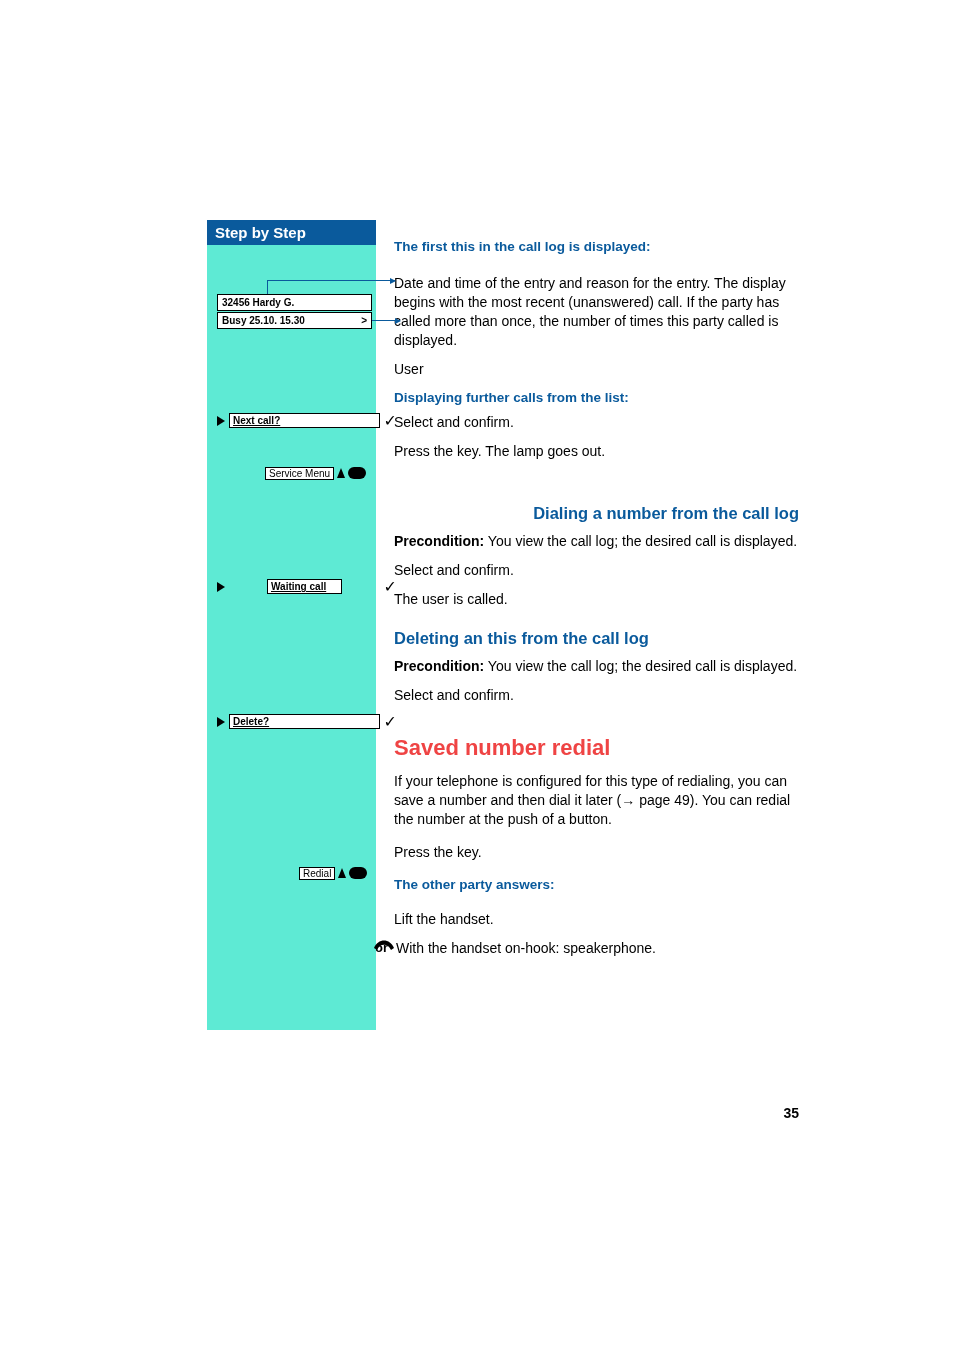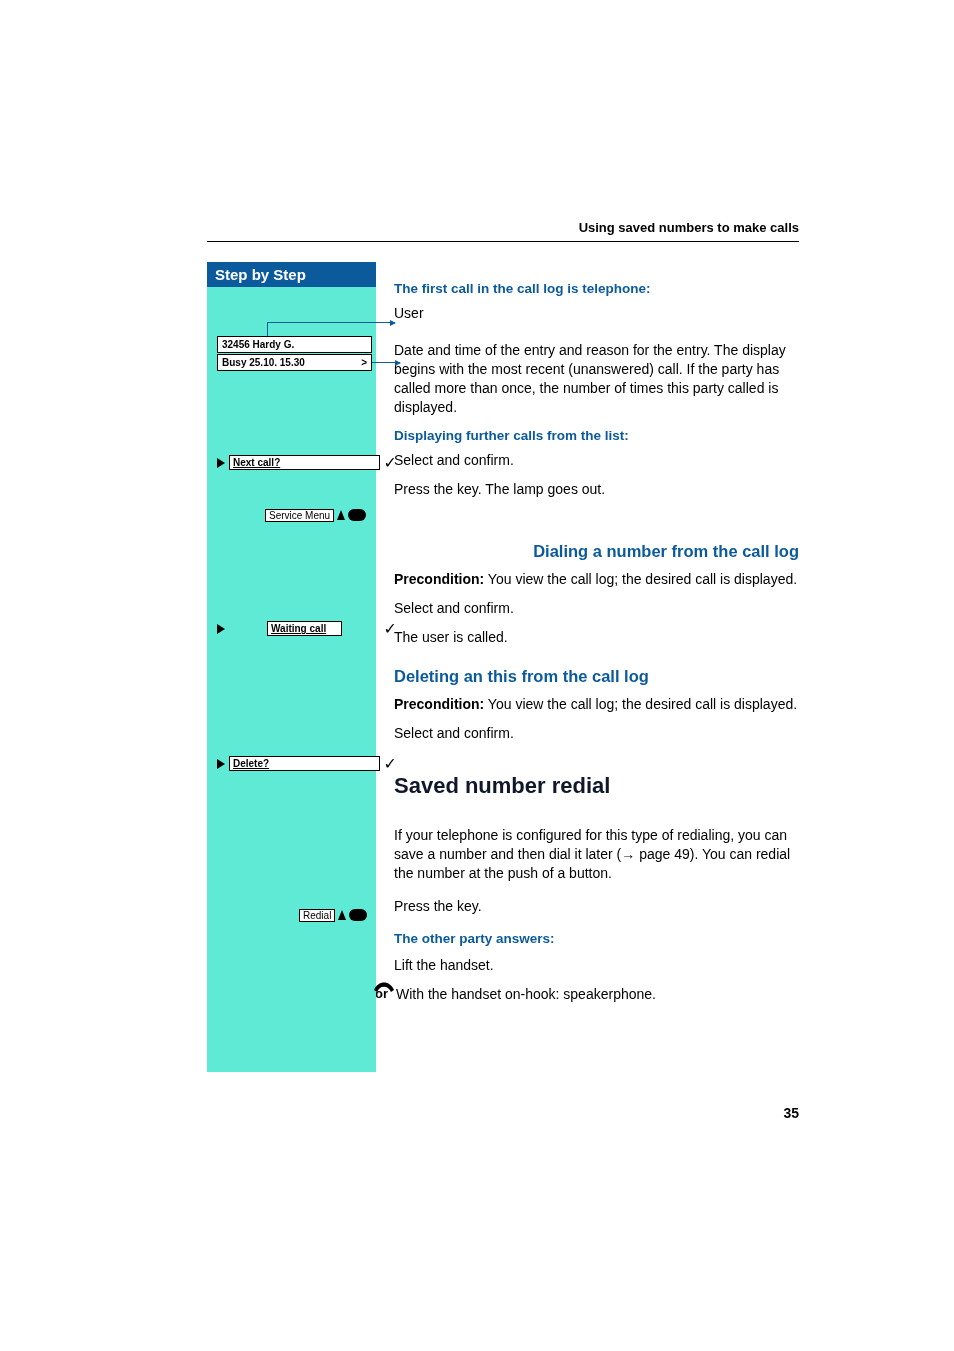--- a/index.html
+++ b/index.html
@@ -52,24 +52,24 @@
     font-size: 13.5px;
     margin: 10px 0 6px 0;
   }
   .h2 {
     color: #0a5a9c;
     font-weight: bold;
     font-size: 16.5px;
     margin: 18px 0 8px 0;
   }
   .h1 {
-    color: #0f172a;
+    color: #ef4444;
     font-weight: bold;
     font-size: 22px;
-    margin: 28px 0 26px 0;
+    margin: 28px 0 10px 0;
   }
   .para {
     margin: 4px 0 10px 0;
   }
   .or-row {
     display: flex;
     align-items: flex-start;
     gap: 8px;
     margin-left: -24px;
   }
@@ -169,21 +169,20 @@
   .vconnect{
     position:absolute;
     border-left:1px solid #0a5a9c;
     width:1px;
   }
 </style>
 </head>
 <body>
 
 <div class="page">
-  <div class="header">Using saved numbers to make calls</div>
 
   <div class="cols">
     <div class="left-col">
       <div class="step-header">Step by Step</div>
 
       <div class="display-box" style="top:74px;">32456 Hardy G.</div>
       <div class="display-box" style="top:92px; display:flex; justify-content:space-between;">
         <span>Busy 25.10. 15.30</span>
         <span>&gt;</span>
       </div>
@@ -231,23 +230,23 @@
       </div>
 
       <div class="handset-icon">
         <svg width="24" height="14" viewBox="0 0 24 14">
           <path d="M2 10 C 6 0, 18 0, 22 10 L 19 12 C 16 5, 8 5, 5 12 Z" fill="#000"></path>
         </svg>
       </div>
     </div>
 
     <div class="right-col">
-      <div class="blue-bold" style="margin-top:18px;">The first call in the call log is telephone:</div>
+      <div class="blue-bold" style="margin-top:18px;">The first this in the call log is displayed:</div>
+      <div class="para" style="margin-top:18px;">Date and time of the entry and reason for the entry. The display begins with the most recent (unanswered) call. If the party has called more than once, the number of times this party called is displayed.</div>
       <div class="para">User</div>
-      <div class="para" style="margin-top:18px;">Date and time of the entry and reason for the entry. The display begins with the most recent (unanswered) call. If the party has called more than once, the number of times this party called is displayed.</div>
 
       <div class="blue-bold">Displaying further calls from the list:</div>
       <div class="para">Select and confirm.</div>
 
       <div class="para">Press the key. The lamp goes out.</div>
 
       <div class="h2" style="margin-top:41px;text-align:right;">Dialing a number from the call log</div>
       <div class="para">
         <b>Precondition:</b><span> You view the call log; the desired call is displayed.</span>
       </div>
@@ -260,21 +259,21 @@
       </div>
       <div class="para">Select and confirm.</div>
 
       <div class="h1">Saved number redial</div>
       <div class="para">
         <span>If your telephone is configured for this type of redialing, you can save a number and then dial it later (</span><span>→</span><span> page 49). You can redial the number at the push of a button.</span>
       </div>
       <div class="para" style="margin-top:14px;">Press the key.</div>
 
       <div class="blue-bold" style="margin-top:14px;">The other party answers:</div>
-      <div class="para" style="margin-top:8px;">Lift the handset.</div>
+      <div class="para" style="margin-top:16px;">Lift the handset.</div>
       <div class="or-row">
         <div class="or-label">or</div>
         <div class="para" style="margin:0;">With the handset on-hook: speakerphone.</div>
       </div>
     </div>
   </div>
 </div>
 
 <div class="page-num">35</div>
 

